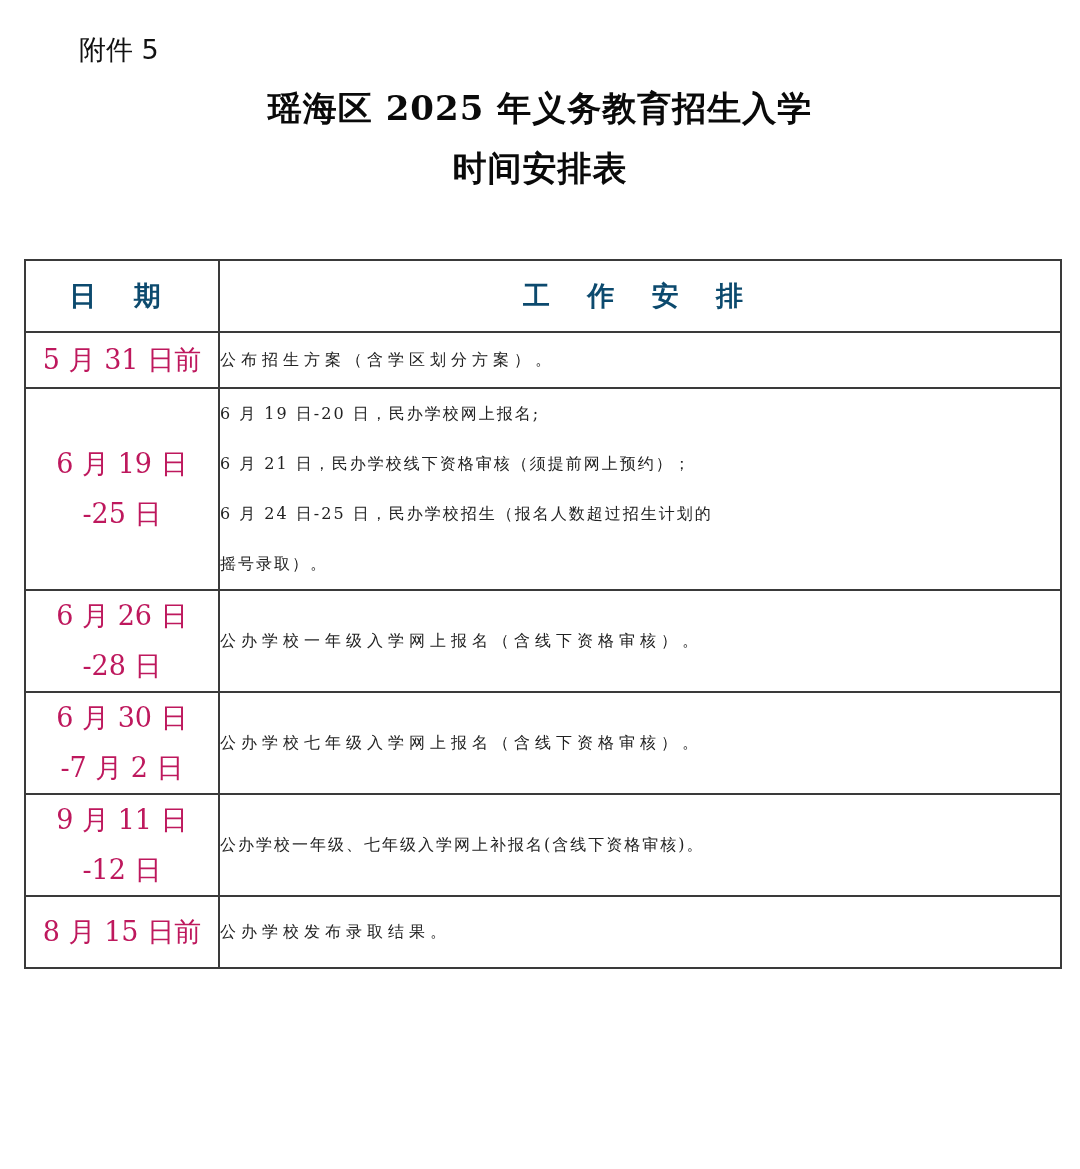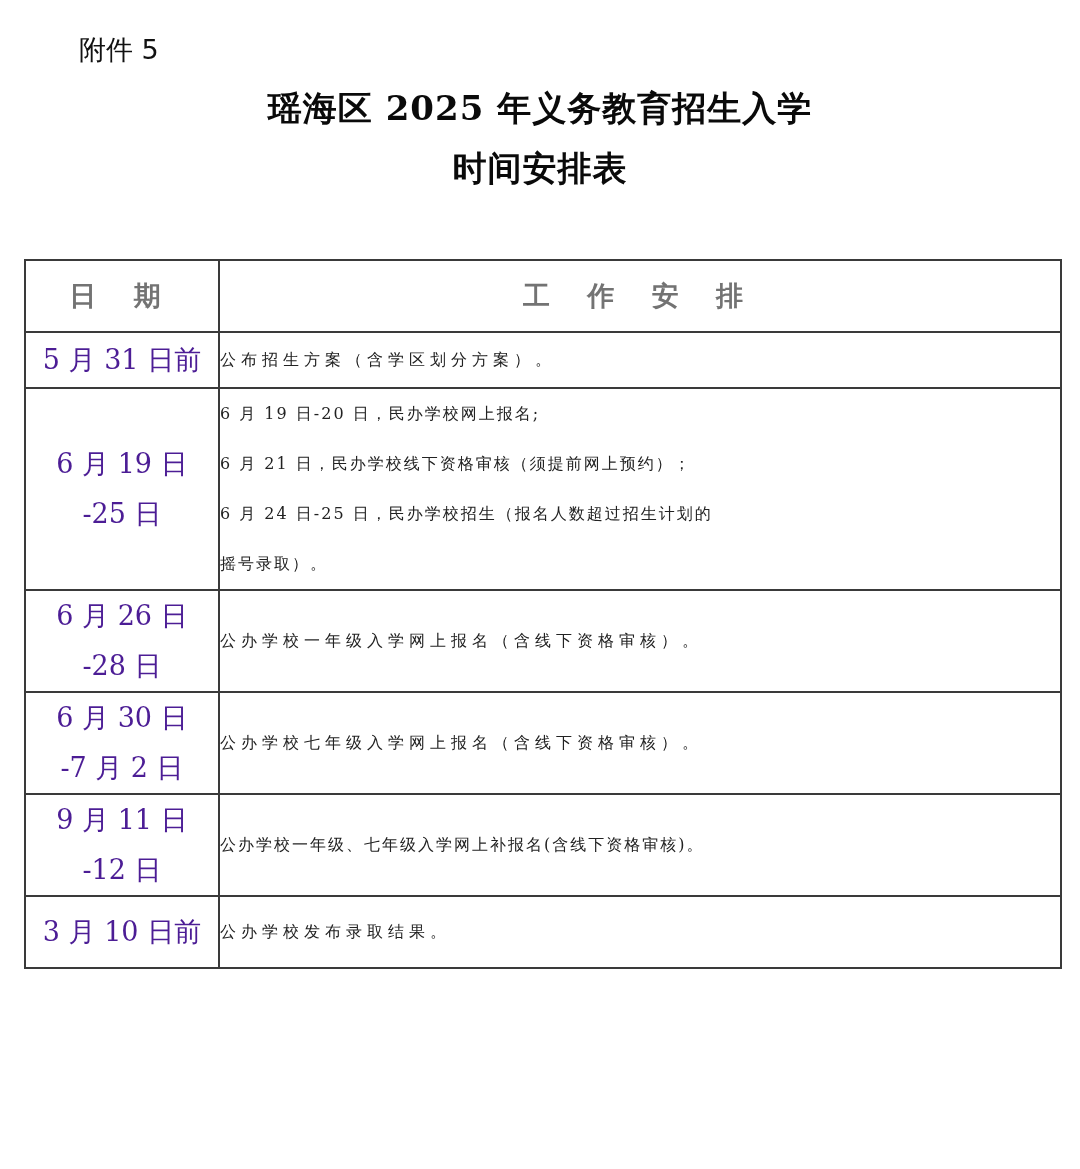--- a/index.html
+++ b/index.html
@@ -25,24 +25,24 @@
       width: 1036px; border-collapse: collapse; table-layout: fixed;
     }
     table.schedule td, table.schedule th {
       border: 2px solid #3a3a3a; padding: 0; vertical-align: middle;
     }
     col.c-date { width: 194px; }
     col.c-work { width: 842px; }
     th {
       font-family: "DejaVu Sans", "Liberation Sans", sans-serif;
       font-weight: bold; font-size: 27px; height: 70px; text-align: center;
-      letter-spacing: 14px; color: #737373; border-radius: 19px;
+      letter-spacing: 14px; color: #0c4a6e; border-radius: 19px;
     }
     td.date {
-      text-align: center; font-size: 27px; line-height: 50px; color: #4c1d95;
+      text-align: center; font-size: 27px; line-height: 50px; color: #be185d;
     }
     td.work {
       text-align: left; padding-left: 12px; font-size: 16px; line-height: 50px;
       letter-spacing: 5px; color: #222; white-space: nowrap;
     }
     td.work.tight { letter-spacing: 2px; }
     .line { display: block; }
     tr.r1 td { height: 54px; }
     tr.r2 td { height: 200px; }
     tr.r3 td, tr.r4 td, tr.r5 td, tr.r6 td { height: 100px; }
@@ -107,20 +107,20 @@
     <td class="date">
       <span class="line">9 月 11 日</span>
       <span class="line">-12 日</span>
     </td>
     <td class="work tight">
           <span class="line">公办学校一年级、七年级入学网上补报名(含线下资格审核)。</span>
         </td>
   </tr>
   <tr class="r8">
     <td class="date">
-          <span class="line">3 月 10 日前</span>
+          <span class="line">8 月 15 日前</span>
         </td>
     <td class="work">
           <span class="line">公办学校发布录取结果。</span>
         </td>
   </tr>
 </tbody>
   </table>
 
 </body></html>

